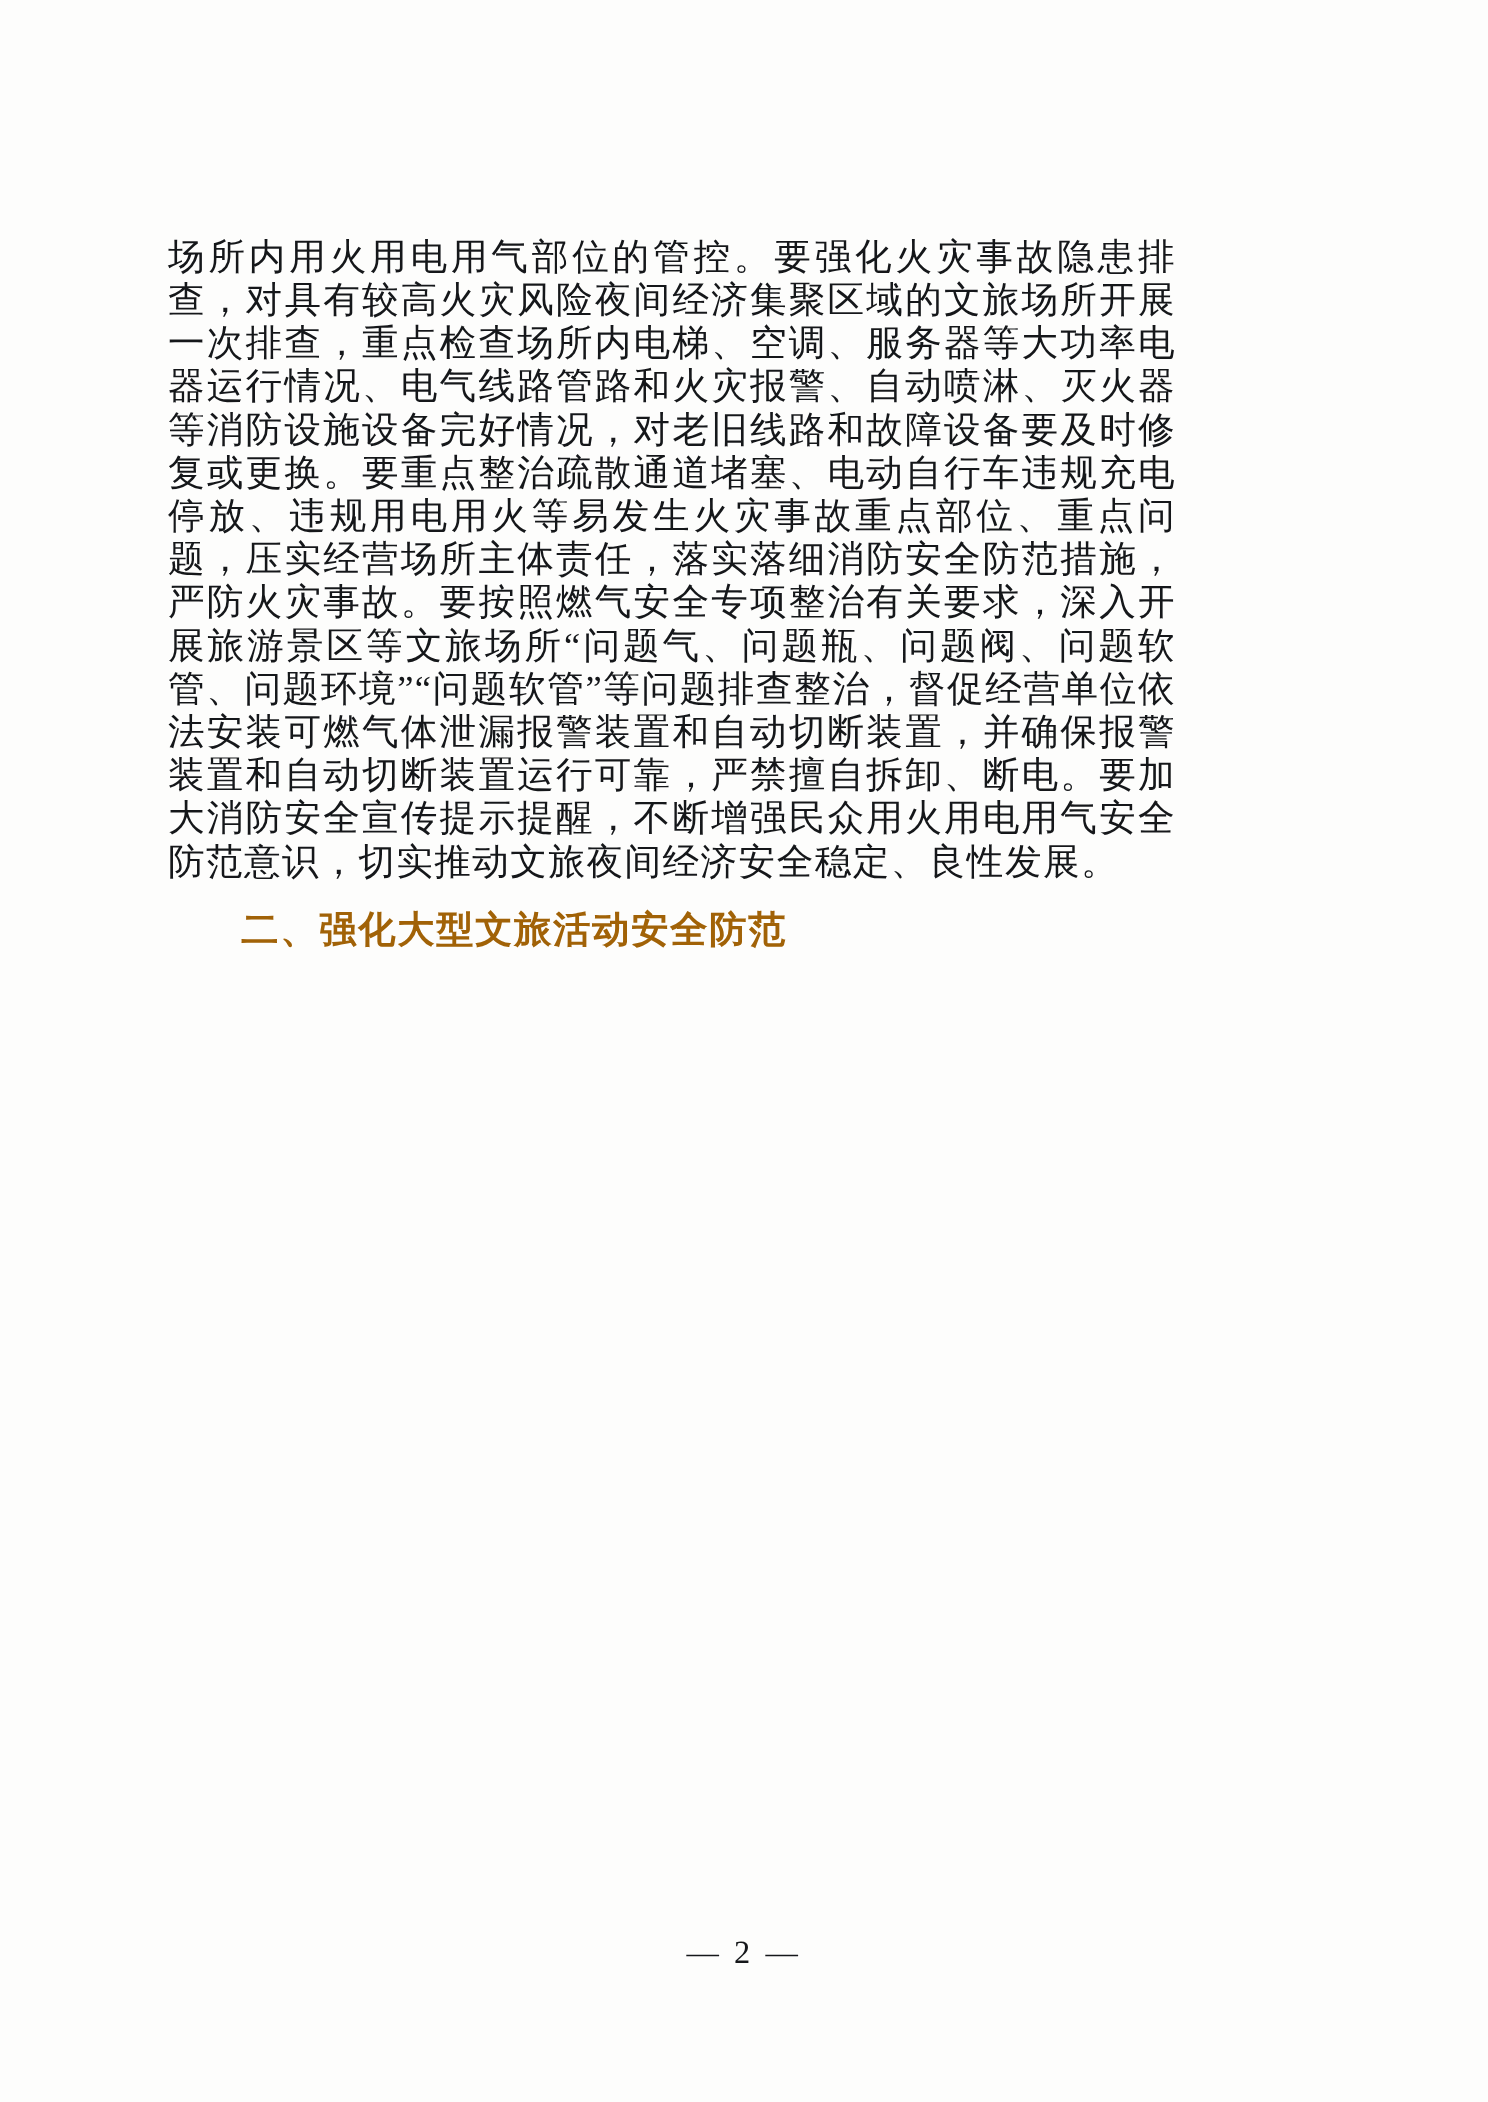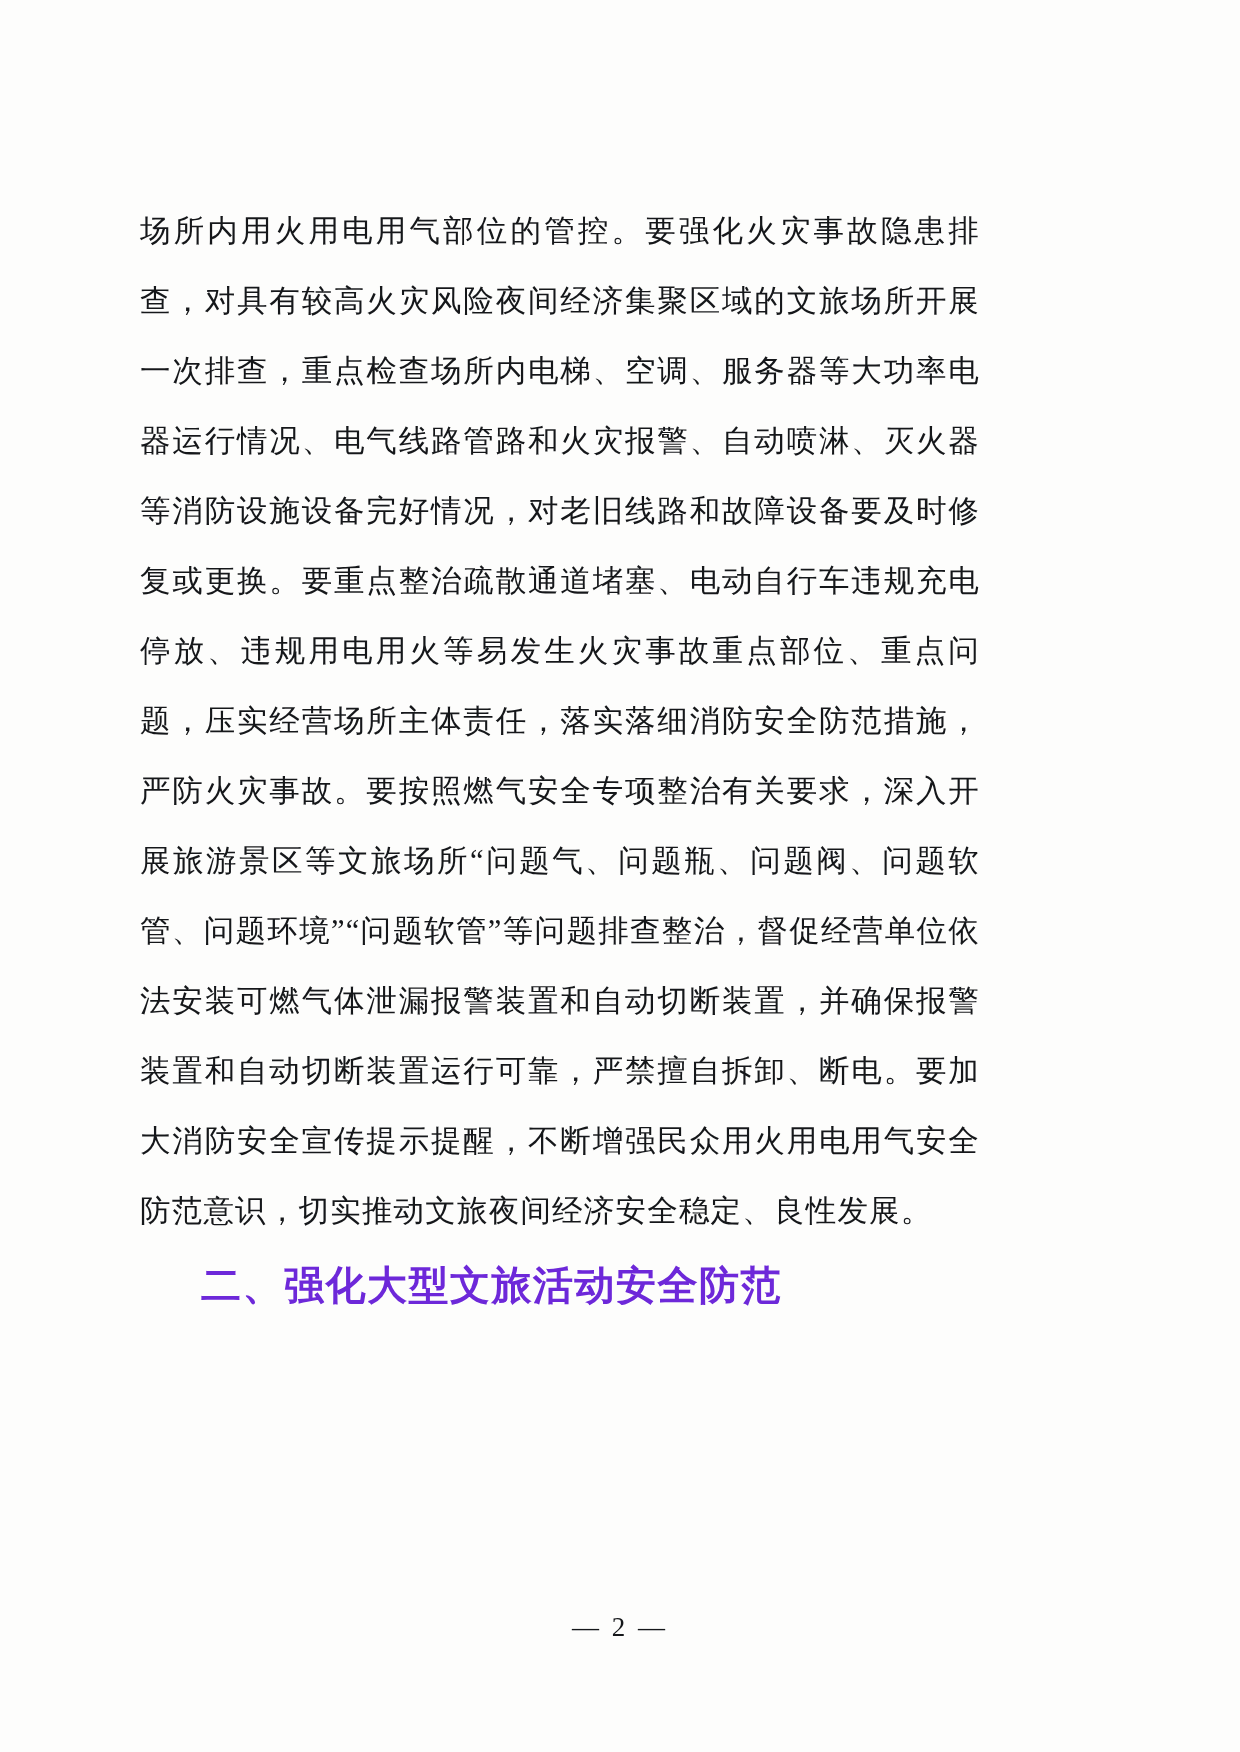--- a/index.html
+++ b/index.html
@@ -24,37 +24,37 @@
     background: #fdfdfc;
   }
   .content {
     position: absolute;
     left: 140px;
     top: 196px;
     width: 840px;
   }
   .para {
     font-size: 30.5px;
-    line-height: 70px;
+    line-height: 36px;
     letter-spacing: 1.2px;
     text-align: justify;
     text-justify: inter-ideograph;
     color: #15171a;
     margin: 0 0 0 0;
     text-indent: 0;
   }
   .para.indent {
     text-indent: 61px;
   }
   .heading {
-    font-size: 40px;
+    font-size: 31px;
     line-height: 58px;
     letter-spacing: 1.5px;
     font-weight: bold;
-    color: #6d28d9;
+    color: #a16207;
     text-indent: 61px;
     margin: 6px 0 0 0;
     font-family: "Liberation Sans", "DejaVu Sans", sans-serif;
   }
   .spacer-sm { height: 4px; }
   .footer {
     position: absolute;
     left: 0;
     top: 1612px;
     width: 1240px;

